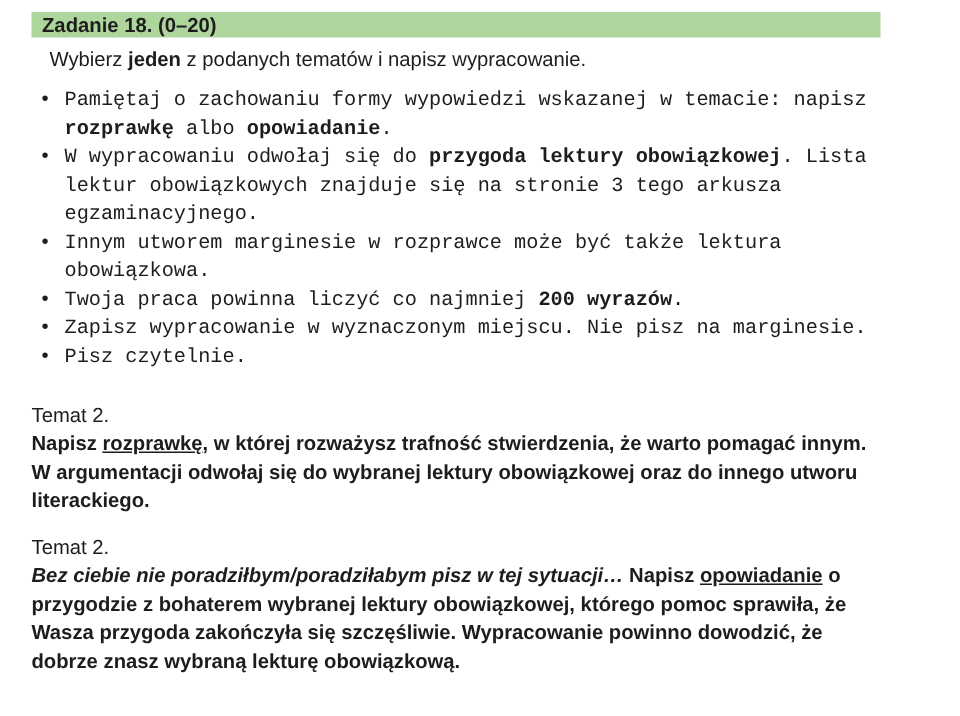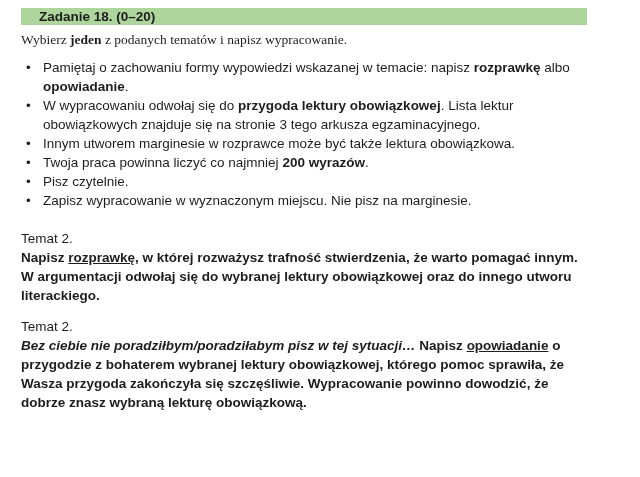--- a/index.html
+++ b/index.html
@@ -20,32 +20,33 @@
     line-height:19px;
     color:var(--text-color);
     overflow:hidden;
   }
   .task-header{
     background:var(--header-bg);
     height:17px;
     line-height:17px;
     font-weight:700;
     font-size:13.5px;
-    padding-left:18px;
+    padding-left:7px;
     margin-bottom:5px;
   }
-  .intro{margin:0 0 9px 0;font-family:Liberation Serif, serif;}
+  .intro{margin:0 0 9px 12px;}
   ul.instructions{
     list-style:none;
     margin:0;
     padding:0;
   }
   ul.instructions li{
     position:relative;
     padding-left:22px;
+    font-family:Liberation Mono, monospace;
   }
   ul.instructions li::before{
     content:"\2022";
     position:absolute;
     left:5px;
     top:0;
   }
   .topic{margin-top:19px;}
   .topic + .topic{margin-top:12px;}
   .topic-title{margin:0;}
@@ -63,22 +64,22 @@
     <span>Zadanie 18. (0–20)</span>
   </div>
 
   <p class="intro">Wybierz <b>jeden</b> z podanych tematów i napisz wypracowanie.</p>
 
   <ul class="instructions">
     <li>Pamiętaj o zachowaniu formy wypowiedzi wskazanej w temacie: napisz <b>rozprawkę</b> albo <b>opowiadanie</b>.</li>
     <li>W wypracowaniu odwołaj się do <b>przygoda lektury obowiązkowej</b>. Lista lektur obowiązkowych znajduje się na stronie 3 tego arkusza egzaminacyjnego.</li>
     <li>Innym utworem marginesie w rozprawce może być także lektura obowiązkowa.</li>
     <li>Twoja praca powinna liczyć co najmniej <b>200 wyrazów</b>.</li>
+    <li>Zapisz wypracowanie w wyznaczonym miejscu. Nie pisz na marginesie.</li>
     <li>Pisz czytelnie.</li>
-    <li>Zapisz wypracowanie w wyznaczonym miejscu. Nie pisz na marginesie.</li>
   </ul>
 
   <section class="topic">
     <p class="topic-title">Temat 2.</p>
     <p class="topic-body"><b>Napisz <u>rozprawkę</u>, w której rozważysz trafność stwierdzenia, że warto pomagać innym. W argumentacji odwołaj się do wybranej lektury obowiązkowej oraz do innego utworu literackiego.</b></p>
   </section>
 
   <section class="topic">
     <p class="topic-title">Temat 2.</p>
     <p class="topic-body"><b><i>Bez ciebie nie poradziłbym/poradziłabym pisz w tej sytuacji…</i> Napisz <u>opowiadanie</u> o przygodzie z bohaterem wybranej lektury obowiązkowej, którego pomoc sprawiła, że Wasza przygoda zakończyła się szczęśliwie. Wypracowanie powinno dowodzić, że dobrze znasz wybraną lekturę obowiązkową.</b></p>

